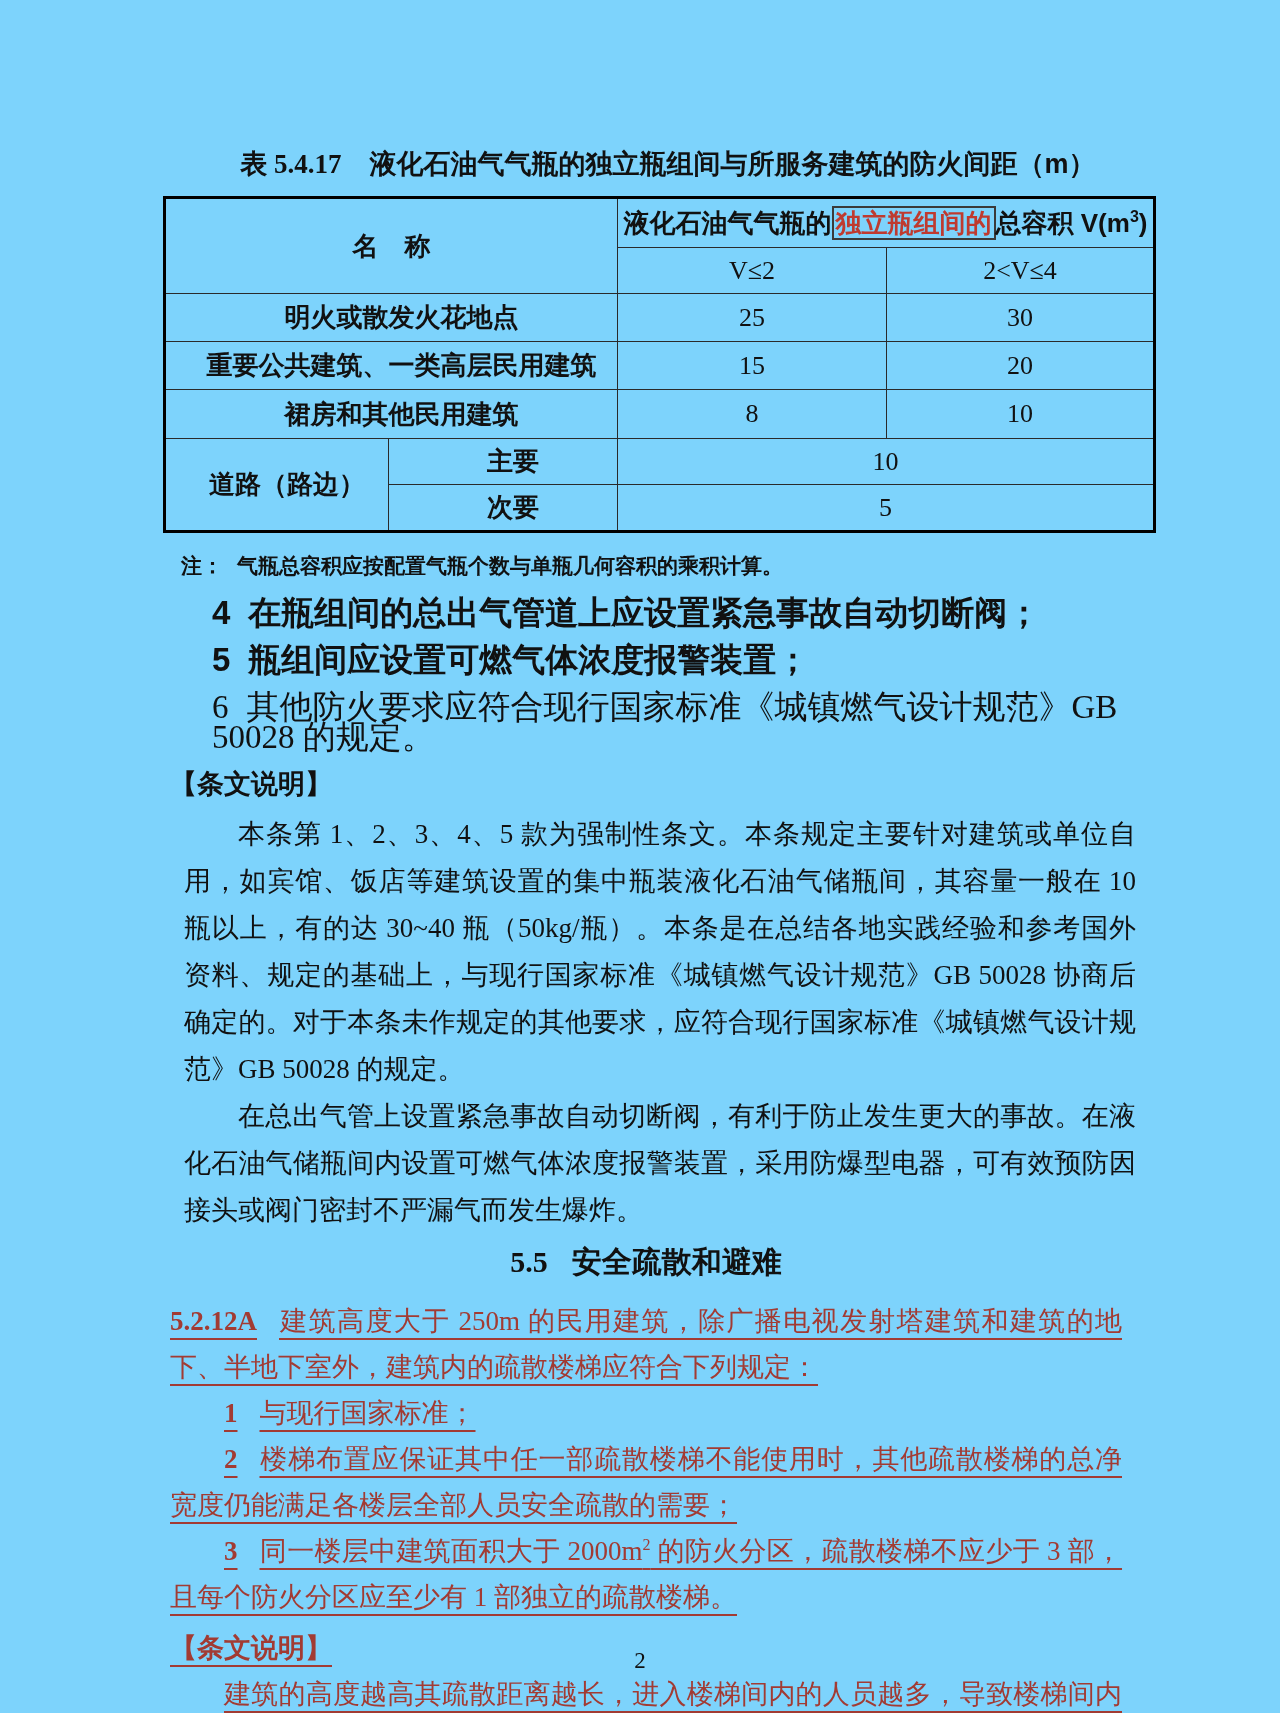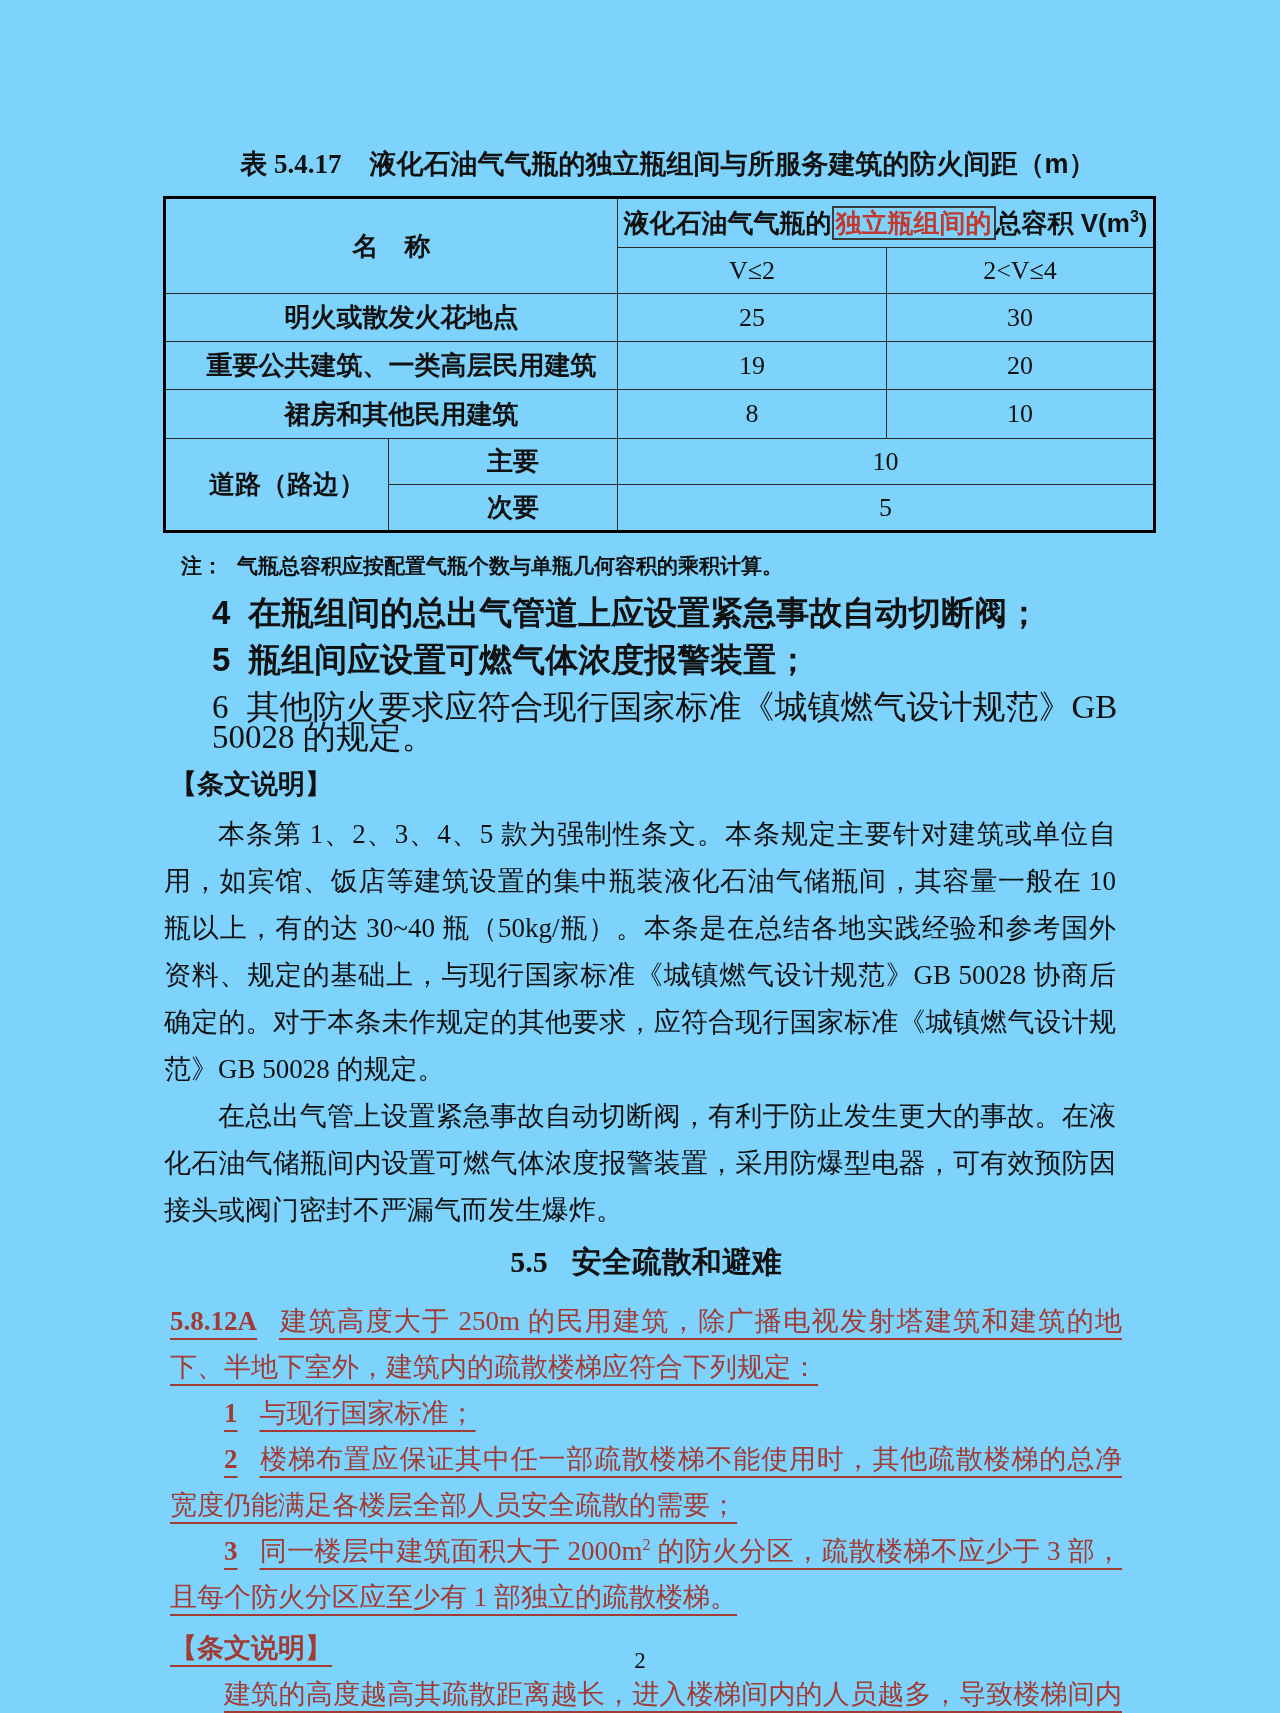--- a/index.html
+++ b/index.html
@@ -68,21 +68,21 @@
     font-size:33px; line-height:30px;
   }
   .clause.heiti { font-family:"Liberation Sans","DejaVu Sans",sans-serif; font-weight:bold; }
   .clause .cnum { margin-right:18px; }
   .expl-head {
     margin-top:17px; margin-left:7px;
     font-family:"Liberation Sans","DejaVu Sans",sans-serif;
     font-weight:bold; font-size:27px; line-height:30px;
   }
   .para {
-    width:952px; margin-left:1px;
+    width:952px; margin-left:21px;
     font-size:27px; line-height:47px;
     text-align:justify; text-indent:2em;
   }
   .para.first { margin-top:12px; }
 
   
   .section-head {
     margin-top:10px; width:952px; margin-left:7px;
     text-align:center;
     font-family:"Liberation Sans","DejaVu Sans",sans-serif;
@@ -140,21 +140,21 @@
           <td class="cell-num">V≤2</td>
           <td class="cell-num">2&lt;V≤4</td>
         </tr>
         <tr class="rd">
           <td colspan="2" class="cell-nm thick-top">明火或散发火花地点</td>
           <td class="cell-num thick-top">25</td>
           <td class="cell-num thick-top">30</td>
         </tr>
         <tr class="rd">
           <td colspan="2" class="cell-nm">重要公共建筑、一类高层民用建筑</td>
-          <td class="cell-num">19</td>
+          <td class="cell-num">15</td>
           <td class="cell-num">20</td>
         </tr>
         <tr class="rd5">
           <td colspan="2" class="cell-nm">裙房和其他民用建筑</td>
           <td class="cell-num">8</td>
           <td class="cell-num">10</td>
         </tr>
         <tr class="rr1">
           <td rowspan="2" class="cell-road thick-top">道路（路边）</td>
           <td class="cell-sub thick-top">主要</td>
@@ -183,21 +183,21 @@
 
     <div class="expl-head">【条文说明】</div>
     <p class="para first">本条第 1、2、3、4、5 款为强制性条文。本条规定主要针对建筑或单位自用，如宾馆、饭店等建筑设置的集中瓶装液化石油气储瓶间，其容量一般在 10 瓶以上，有的达 30~40 瓶（50kg/瓶）。本条是在总结各地实践经验和参考国外资料、规定的基础上，与现行国家标准《城镇燃气设计规范》GB 50028 协商后确定的。对于本条未作规定的其他要求，应符合现行国家标准《城镇燃气设计规范》GB 50028 的规定。</p>
     <p class="para">在总出气管上设置紧急事故自动切断阀，有利于防止发生更大的事故。在液化石油气储瓶间内设置可燃气体浓度报警装置，采用防爆型电器，可有效预防因接头或阀门密封不严漏气而发生爆炸。</p>
 
     <div class="section-head">
       <span class="sec-num">5.5</span><span>安全疏散和避难</span>
     </div>
 
     <p class="amend red first">
-      <span class="anum">5.8.12A</span><span>建筑高度大于 250m 的民用建筑，除广播电视发射塔建筑和建筑的地下、半地下室外，建筑内的疏散楼梯应符合下列规定：</span>
+      <span class="anum">5.2.12A</span><span>建筑高度大于 250m 的民用建筑，除广播电视发射塔建筑和建筑的地下、半地下室外，建筑内的疏散楼梯应符合下列规定：</span>
     </p>
     <p class="amend red amend-item">
       <span class="anum">1</span><span>与现行国家标准；</span>
     </p>
     <p class="amend red amend-item">
       <span class="anum">2</span><span>楼梯布置应保证其中任一部疏散楼梯不能使用时，其他疏散楼梯的总净宽度仍能满足各楼层全部人员安全疏散的需要；</span>
     </p>
     <p class="amend red amend-item">
       <span class="anum">3</span><span>同一楼层中建筑面积大于 2000m</span><span class="sup">2</span><span> 的防火分区，疏散楼梯不应少于 3 部，且每个防火分区应至少有 1 部独立的疏散楼梯。</span>
     </p>

